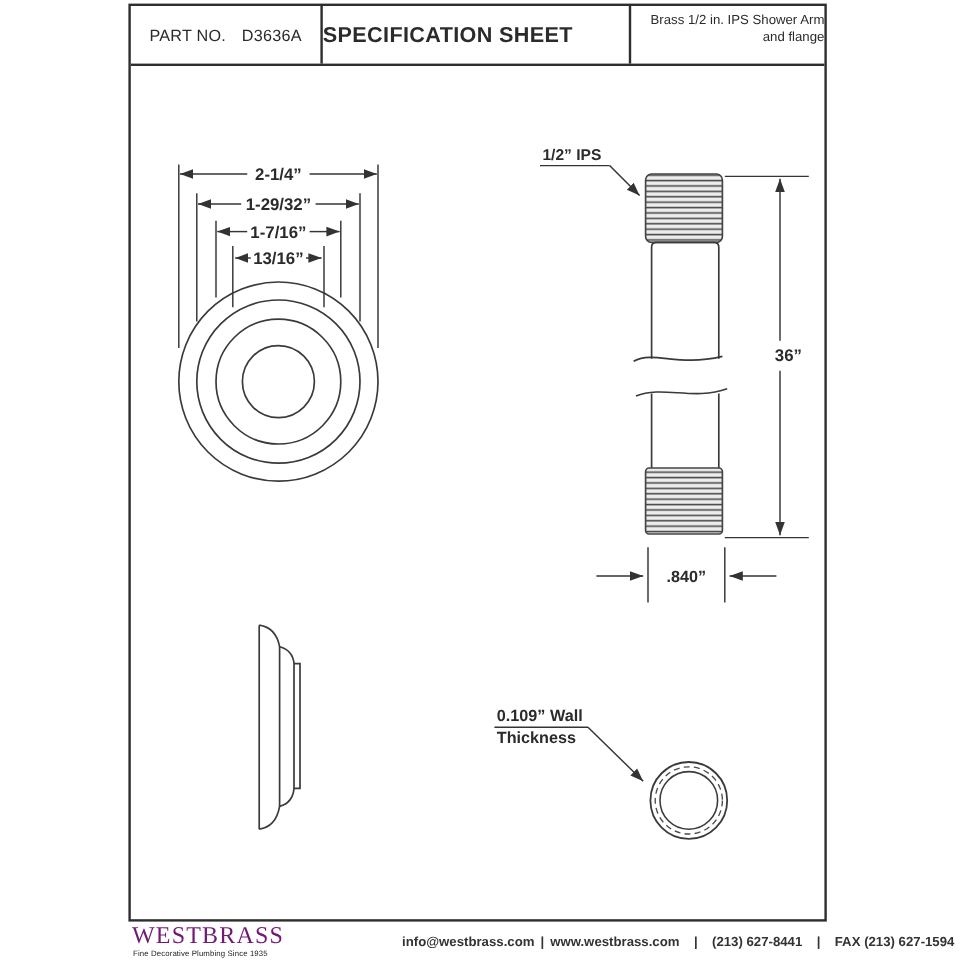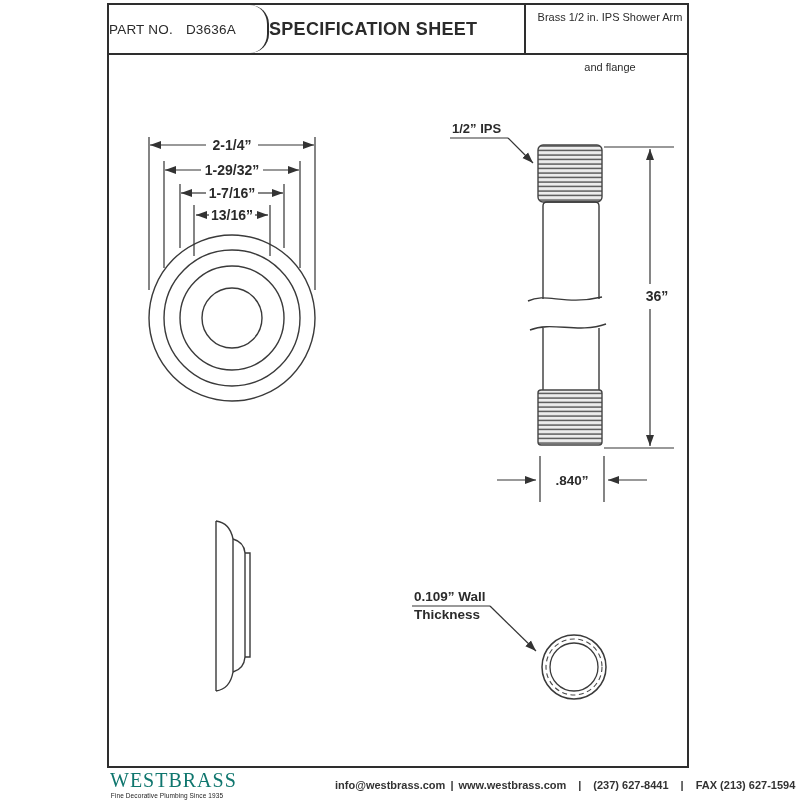--- a/index.html
+++ b/index.html
@@ -2,33 +2,33 @@
 <html><head>
 <meta charset="utf-8">
 <style>
   html,body{margin:0;padding:0;background:#fff;}
   .page{position:relative;width:800px;height:800px;background:#ffffff;
         font-family:"Liberation Sans",sans-serif;color:#2b2b2b;overflow:hidden;}
   .frame{position:absolute;left:107px;top:3px;width:582px;height:765px;
          border:2px solid #2e2e2e;box-sizing:border-box;background:#fff;}
   .header-row{display:flex;height:50px;border-bottom:2px solid #2e2e2e;box-sizing:border-box;}
   .cell{box-sizing:border-box;display:flex;align-items:center;}
-  .cell.c1{width:160px;border-right:2px solid #2e2e2e;gap:13px;
-           font-size:13.5px;font-weight:500;letter-spacing:.2px;border-radius:19px;}
+  .cell.c1{width:160px;border-right:2px solid #2e2e2e;justify-content:center;gap:13px;
+           font-size:13.5px;font-weight:500;letter-spacing:.2px;}
   .cell.c2{width:257px;border-right:2px solid #2e2e2e;justify-content:flex-start;
            font-size:18px;font-weight:700;letter-spacing:.3px;}
-  .cell.c3{flex:1;align-items:center;flex-direction:column;justify-content:flex-start;
-           padding:5px 0 0 7px;font-size:11px;line-height:1.3;font-weight:500;gap:36px;}
+  .cell.c3{flex:1;align-items:flex-end;flex-direction:column;justify-content:flex-start;
+           padding:5px 0 0 7px;font-size:11px;line-height:1.3;font-weight:500;}
   svg.drawing{position:absolute;left:0;top:0;width:800px;height:800px;}
   svg .ln{stroke:#3a3a3a;stroke-width:1.4;fill:none;}
   svg .dim{stroke:#343434;stroke-width:1.2;fill:none;}
   svg .txt{font-family:"Liberation Sans",sans-serif;font-weight:600;fill:#2b2b2b;}
   .brand-block{position:absolute;left:110px;top:770px;width:114px;text-align:center;}
   .brand{font-family:"Liberation Serif",serif;font-size:20px;letter-spacing:1px;
-         color:#0f766e;line-height:1;}
+         color:#701a75;line-height:1;}
   .tagline{font-size:6.5px;color:#222;margin-top:2px;white-space:nowrap;letter-spacing:.1px;}
   .contact{position:absolute;left:287px;top:779px;display:flex;align-items:flex-end;
            font-size:11px;font-weight:600;color:#333;white-space:nowrap;padding-left:48px;}
   .sep{margin:0 5px;color:#333;}
   .sep.wide{margin:0 12px;}
 </style>
 </head>
 <body>
 
 <div class="page">
@@ -150,18 +150,18 @@
 
   <div class="brand-block">
     <div class="brand">WESTBRASS</div>
     <div class="tagline">Fine Decorative Plumbing Since 1935</div>
   </div>
   <div class="contact">
     <span>info@westbrass.com</span>
     <span class="sep">|</span>
     <span>www.westbrass.com</span>
     <span class="sep wide">|</span>
-    <span>(237) 627-8441</span>
+    <span>(213) 627-8441</span>
     <span class="sep wide">|</span>
     <span>FAX (213) 627-1594</span>
   </div>
 
 </div>
 
 </body></html>

